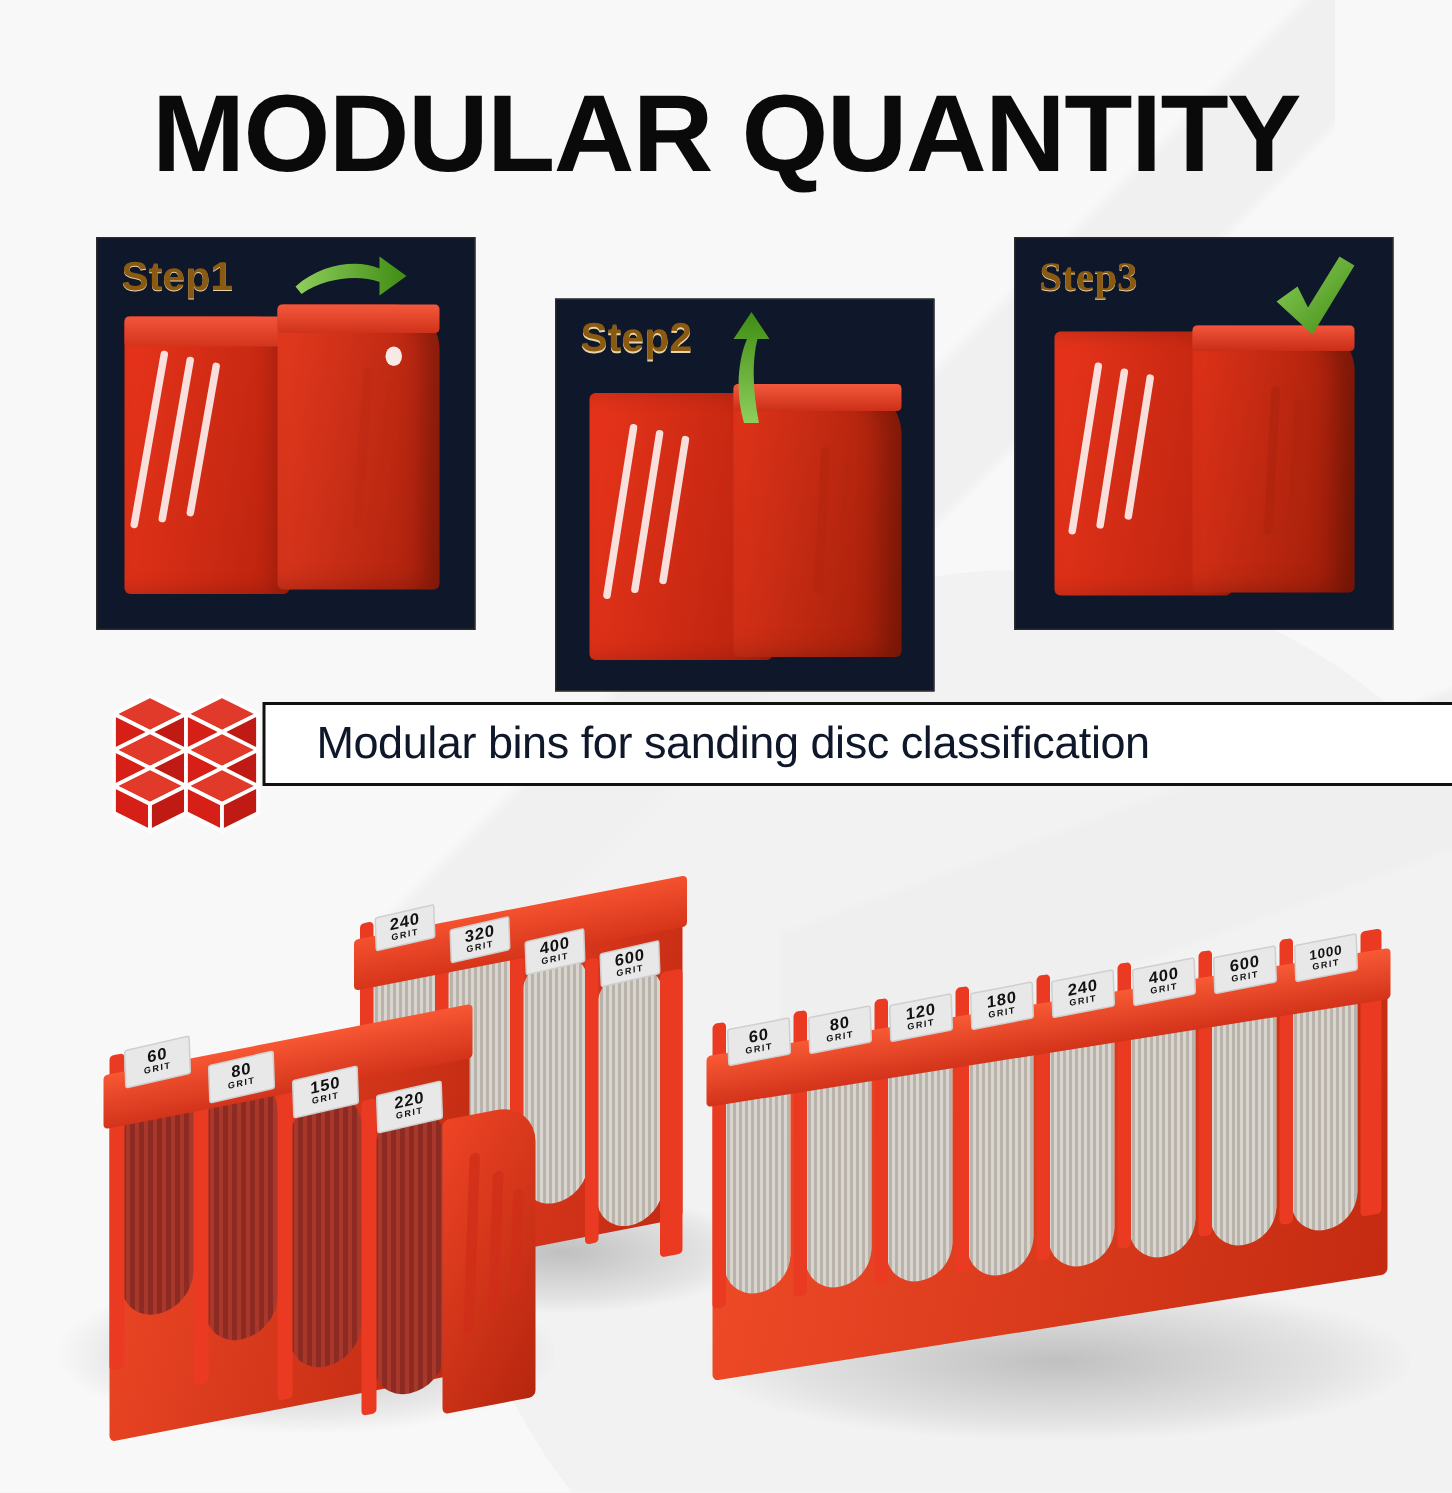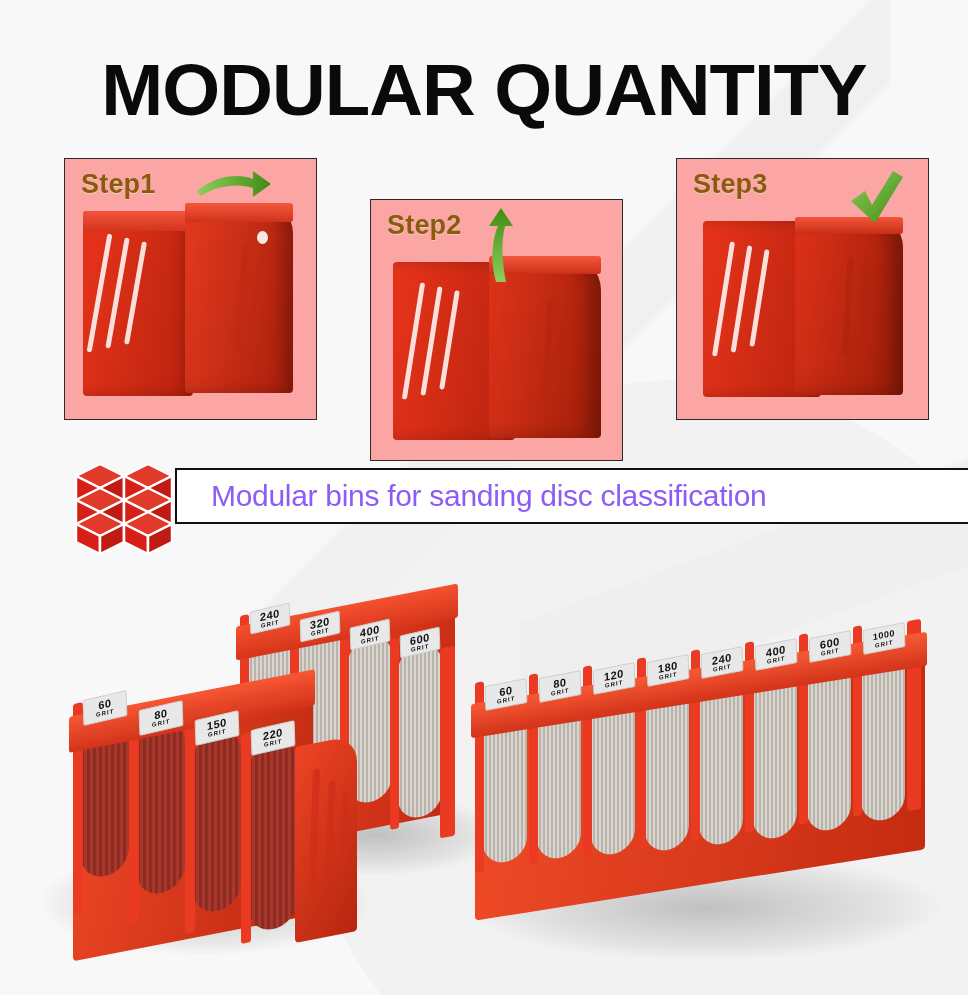--- a/index.html
+++ b/index.html
@@ -33,44 +33,44 @@
     position:absolute;left:0;right:0;top:52px;text-align:center;
     font-family:"Liberation Sans", sans-serif;
     font-weight:bold;font-size:73px;line-height:76px;color:#0a0a0a;
     letter-spacing:-1px;transform:scaleX(1.02);z-index:5;
   }
 
   
   .steps{position:absolute;left:64px;top:158px;width:850px;height:265px;z-index:5;}
   .step-panel{
     position:absolute;top:0;width:253px;height:262px;
-    background:#fca5a5;border:1.5px solid #2b2b2b;box-sizing:border-box;overflow:hidden;
-  }
-  .sp1{left:0;} .sp2{left:306px;margin-top:41px;} .sp3{left:612px;}
+    background:#0f172a;border:1.5px solid #2b2b2b;box-sizing:border-box;overflow:hidden;
+  }
+  .sp1{left:0;} .sp2{left:306px;margin-top:41px;} .sp3{left:612px;font-family:Liberation Serif, serif;}
   .step-label{
     position:absolute;left:16px;top:10px;z-index:4;
     font-weight:bold;font-size:27px;color:#8a5a10;
     text-shadow:0 1px 0 #e8d4ad;letter-spacing:.2px;
   }
   .arrow{position:absolute;z-index:4;}
 
   
   .bin{position:absolute;}
   .bin-body{position:absolute;border-radius:4px 22px 4px 4px;}
   .rib{position:absolute;background:#fff;opacity:.85;border-radius:40px;}
 
   
   .caption-row{position:absolute;left:62px;top:450px;width:850px;height:110px;z-index:5;}
   .cubes{position:absolute;left:0;top:0;width:122px;height:110px;}
   .caption-box{
     position:absolute;left:113px;top:18px;width:798px;height:56px;
     background:#fff;border:2.5px solid #111;box-sizing:border-box;
     display:flex;align-items:center;padding-left:34px;
   }
-  .caption-text{font-size:30px;color:#8b5cf6;letter-spacing:-.3px;white-space:nowrap;}
+  .caption-text{font-size:30px;color:#0f172a;letter-spacing:-.3px;white-space:nowrap;}
 
   
   .photo{position:absolute;left:0;top:565px;width:968px;height:430px;z-index:4;}
   .shadow{position:absolute;background:radial-gradient(ellipse at center,rgba(90,90,90,.33) 0%,rgba(120,120,120,.12) 55%,rgba(255,255,255,0) 72%);}
 
   
   .org{position:absolute;}
   .tab{
     position:absolute;background:#e8e8e8;border:1px solid #cfcfcf;border-radius:2px;
     display:flex;flex-direction:column;align-items:center;justify-content:center;

